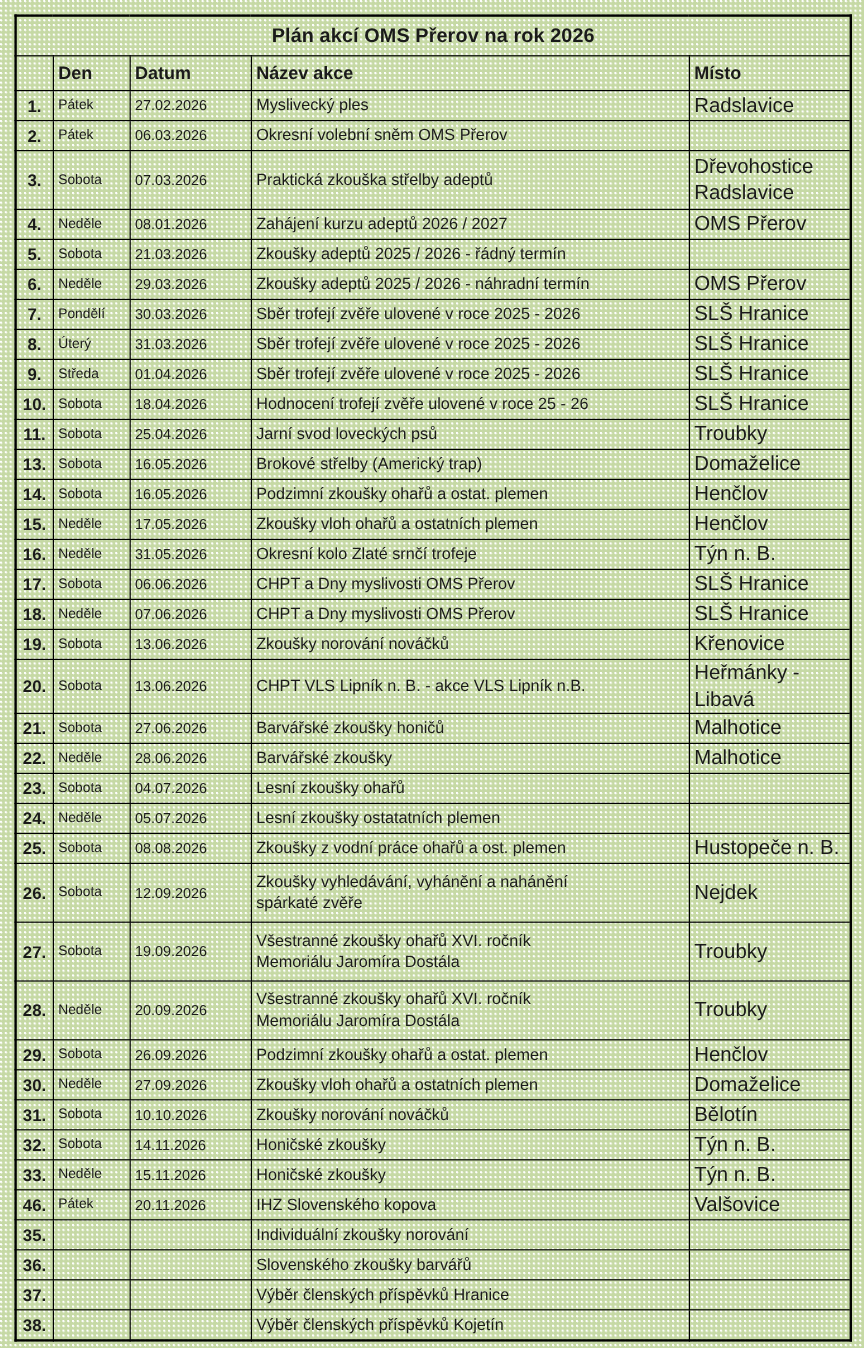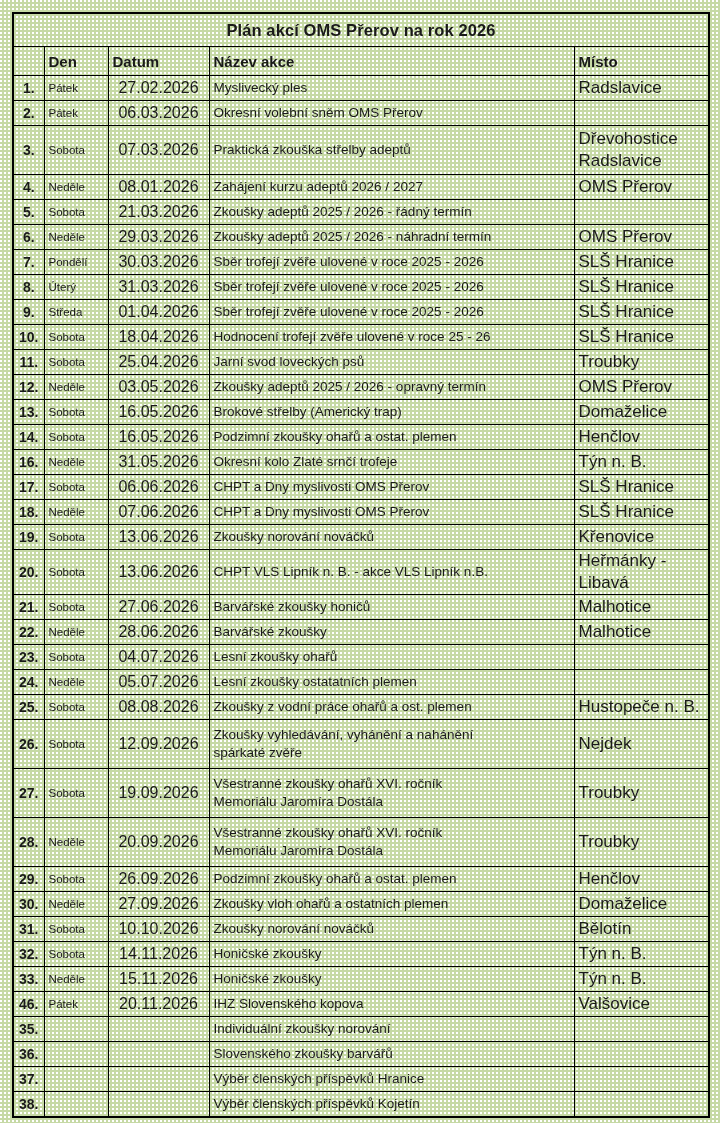--- a/index.html
+++ b/index.html
@@ -58,22 +58,22 @@
   .num-cell {
     text-align: center;
     font-weight: bold;
     font-size: 14px;
   }
   .day-cell {
     text-align: left;
     font-size: 11.5px;
   }
   .date-cell {
-    text-align: center;
-    font-size: 16px;
+    text-align: left;
+    font-size: 12px;
   }
   .name-cell {
     text-align: left;
     font-size: 13.5px;
     padding-left: 7px;
     line-height: 1.28;
     margin-top: 24px;
   }
   .place-cell {
     text-align: left;
@@ -290,37 +290,20 @@
           </td>
           <td class="name-cell">
             <span class="linewrap">Jarní svod loveckých psů</span>
           </td>
           <td class="place-cell">
             <span class="linewrap">Troubky</span>
           </td>
         </tr>
         <tr class="r-single">
           <td class="num-cell">
-            <span class="linewrap">12.</span>
-          </td>
-          <td class="day-cell">
-            <span class="linewrap">Neděle</span>
-          </td>
-          <td class="date-cell">
-            <span class="linewrap">03.05.2026</span>
-          </td>
-          <td class="name-cell">
-            <span class="linewrap">Zkoušky adeptů 2025 / 2026 - opravný termín</span>
-          </td>
-          <td class="place-cell">
-            <span class="linewrap">OMS Přerov</span>
-          </td>
-        </tr>
-        <tr class="r-single">
-          <td class="num-cell">
             <span class="linewrap">13.</span>
           </td>
           <td class="day-cell">
             <span class="linewrap">Sobota</span>
           </td>
           <td class="date-cell">
             <span class="linewrap">16.05.2026</span>
           </td>
           <td class="name-cell">
             <span class="linewrap">Brokové střelby (Americký trap)</span>
@@ -334,20 +317,37 @@
             <span class="linewrap">14.</span>
           </td>
           <td class="day-cell">
             <span class="linewrap">Sobota</span>
           </td>
           <td class="date-cell">
             <span class="linewrap">16.05.2026</span>
           </td>
           <td class="name-cell">
             <span class="linewrap">Podzimní zkoušky ohařů a ostat. plemen</span>
+          </td>
+          <td class="place-cell">
+            <span class="linewrap">Henčlov</span>
+          </td>
+        </tr>
+        <tr class="r-single">
+          <td class="num-cell">
+            <span class="linewrap">15.</span>
+          </td>
+          <td class="day-cell">
+            <span class="linewrap">Neděle</span>
+          </td>
+          <td class="date-cell">
+            <span class="linewrap">17.05.2026</span>
+          </td>
+          <td class="name-cell">
+            <span class="linewrap">Zkoušky vloh ohařů a ostatních plemen</span>
           </td>
           <td class="place-cell">
             <span class="linewrap">Henčlov</span>
           </td>
         </tr>
         <tr class="r-single">
           <td class="num-cell">
             <span class="linewrap">16.</span>
           </td>
           <td class="day-cell">

